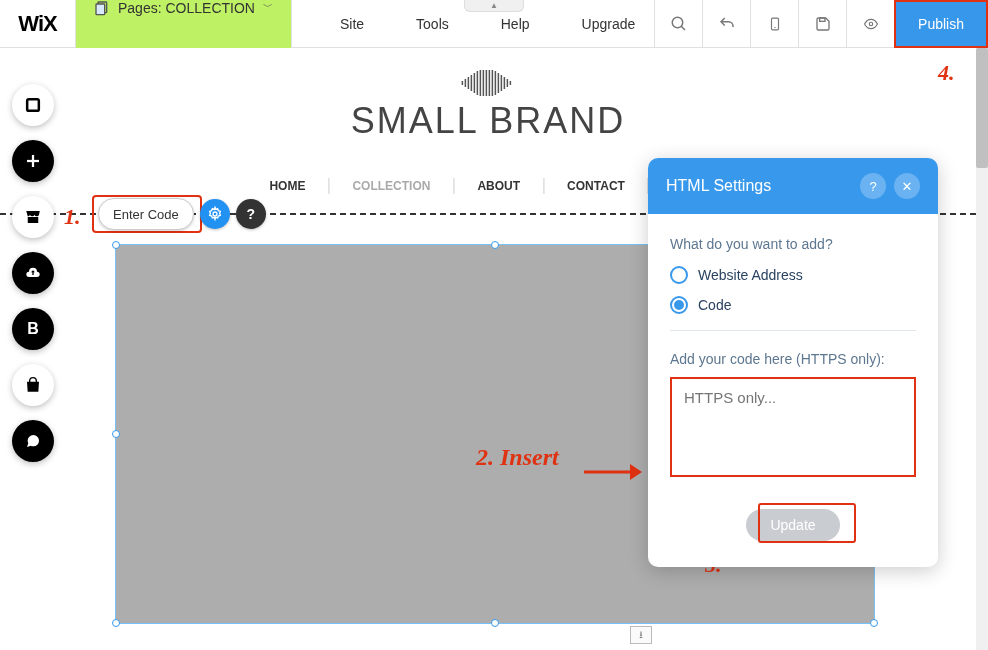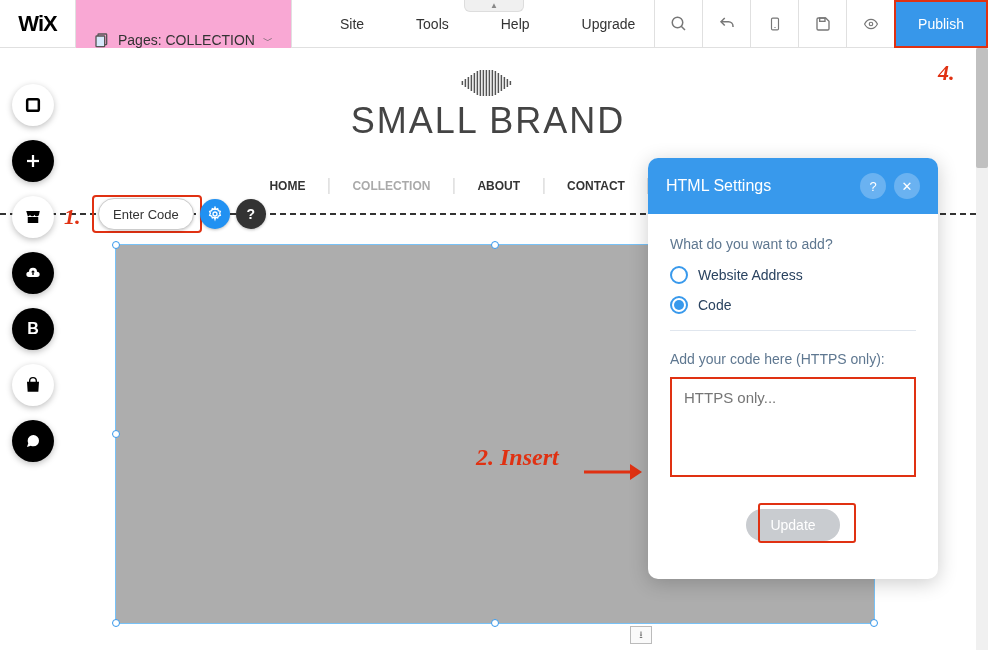--- a/index.html
+++ b/index.html
@@ -1,19 +1,19 @@
 <!DOCTYPE html>
 <html><head>
 <meta charset="utf-8">
 <style>
   * { margin: 0; padding: 0; box-sizing: border-box; font-family: -apple-system, BlinkMacSystemFont, "Helvetica Neue", Arial, sans-serif; }
   body { width: 988px; height: 650px; background: #fff; overflow: hidden; position: relative; }
   .topbar { height: 48px; border-bottom: 1px solid #e0e0e0; display: flex; align-items: center; background: #fff; }
   .logo { width: 76px; height: 48px; display: flex; align-items: center; justify-content: center; font-weight: 700; font-size: 22px; color: #000; border-right: 1px solid #e0e0e0; letter-spacing: -1px; }
-  .pages-btn { height: 48px; background: #f9a8d4; display: flex; align-items: flex-end; padding: 0 18px; gap: 8px; border-right: 1px solid #e0e0e0; cursor: pointer; }
+  .pages-btn { height: 48px; background: #bef264; display: flex; align-items: flex-start; padding: 0 18px; gap: 8px; border-right: 1px solid #e0e0e0; cursor: pointer; }
   .pages-btn .icon { width: 16px; height: 16px; }
   .pages-label { font-size: 14px; color: #333; }
   .chev { font-size: 10px; color: #555; }
   .menu-items { display: flex; align-items: center; height: 48px; margin-left: 30px; gap: 16px; }
   .menu-item { padding: 0 18px; font-size: 14px; color: #333; cursor: pointer; }
   .top-caret { position: absolute; top: 0; left: 50%; transform: translateX(-50%); width: 60px; height: 12px; background: #f0f0f0; border: 1px solid #ddd; border-top: none; border-radius: 0 0 6px 6px; display: flex; align-items: center; justify-content: center; font-size: 8px; color: #888; }
   .spacer { flex: 1; }
   .top-icon-btn { width: 48px; height: 48px; display: flex; align-items: center; justify-content: center; border-left: 1px solid #e0e0e0; cursor: pointer; color: #555; }
   .publish-btn { height: 48px; padding: 0 22px; background: #3797ea; color: #fff; font-size: 14px; display: flex; align-items: center; cursor: pointer; border: 2px solid #e03112; }
   .side-rail { position: absolute; left: 12px; top: 84px; display: flex; flex-direction: column; gap: 14px; z-index: 10; }
@@ -32,21 +32,21 @@
   .enter-code-box { position: absolute; top: 147px; left: 92px; width: 110px; height: 38px; border: 2px solid #e03112; border-radius: 4px; }
   .circ-btn { width: 30px; height: 30px; border-radius: 50%; display: flex; align-items: center; justify-content: center; box-shadow: 0 1px 3px rgba(0,0,0,.25); cursor: pointer; }
   .circ-gear { background: #2191f2; color: #fff; }
   .circ-help { background: #333; color: #fff; font-size: 14px; font-weight: 700; }
   .html-box { position: absolute; top: 196px; left: 115px; width: 760px; height: 380px; background: #adadad; border: 1px solid #78c2f7; }
   .sel-handle { width: 8px; height: 8px; background: #fff; border: 1px solid #3899ec; border-radius: 50%; position: absolute; }
   .panel { position: absolute; top: 158px; right: 50px; width: 290px; background: #fff; border-radius: 10px; box-shadow: 0 4px 20px rgba(0,0,0,.2); overflow: hidden; z-index: 20; }
   .panel-header { background: #3899ec; color: #fff; height: 56px; display: flex; align-items: center; padding: 0 18px; font-size: 16px; }
   .panel-header .hspacer { flex: 1; }
   .hdr-circ { width: 26px; height: 26px; border-radius: 50%; background: rgba(255,255,255,.25); display: flex; align-items: center; justify-content: center; margin-left: 8px; cursor: pointer; font-size: 13px; }
-  .panel-body { padding: 22px 22px 38px; }
+  .panel-body { padding: 22px 22px 26px; }
   .q-text { font-size: 14px; color: #5e7790; margin-bottom: 14px; }
   .radio-row { display: flex; align-items: center; gap: 10px; margin-bottom: 12px; cursor: pointer; }
   .radio { width: 18px; height: 18px; border-radius: 50%; border: 2px solid #3899ec; display: flex; align-items: center; justify-content: center; }
   .radio.checked::after { content: ''; width: 10px; height: 10px; border-radius: 50%; background: #3899ec; }
   .radio-label { font-size: 14px; color: #2a4360; }
   .divider { height: 1px; background: #e0e6ee; margin: 16px 0 20px; }
   .code-label { font-size: 14px; color: #5e7790; margin-bottom: 10px; }
   .code-input { width: 100%; height: 100px; border: 2px solid #e03112; border-radius: 0; padding: 10px 12px; font-size: 15px; color: #aaa; resize: none; outline: none; }
   .update-btn-wrap { display: flex; justify-content: center; margin-top: 28px; }
   .update-btn { padding: 8px 24px; background: #c9ccd0; color: #fff; border-radius: 18px; font-size: 14px; cursor: pointer; }

